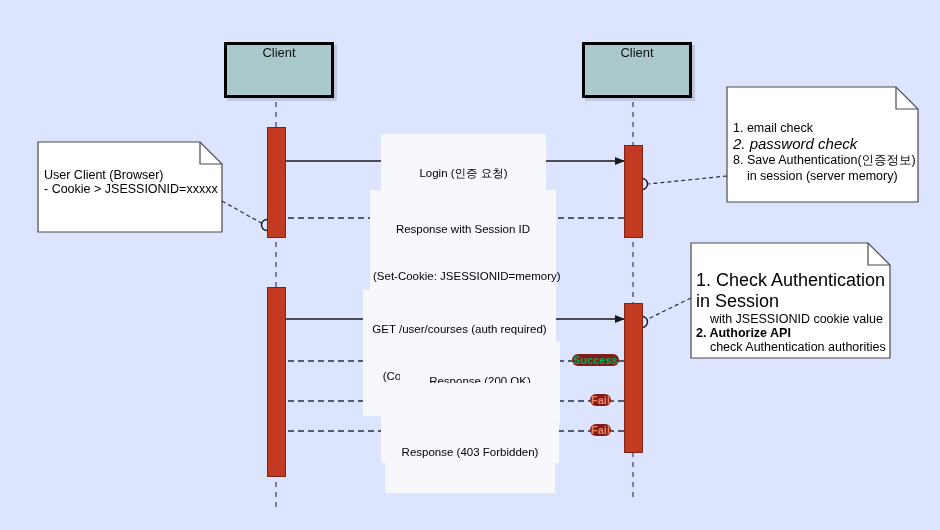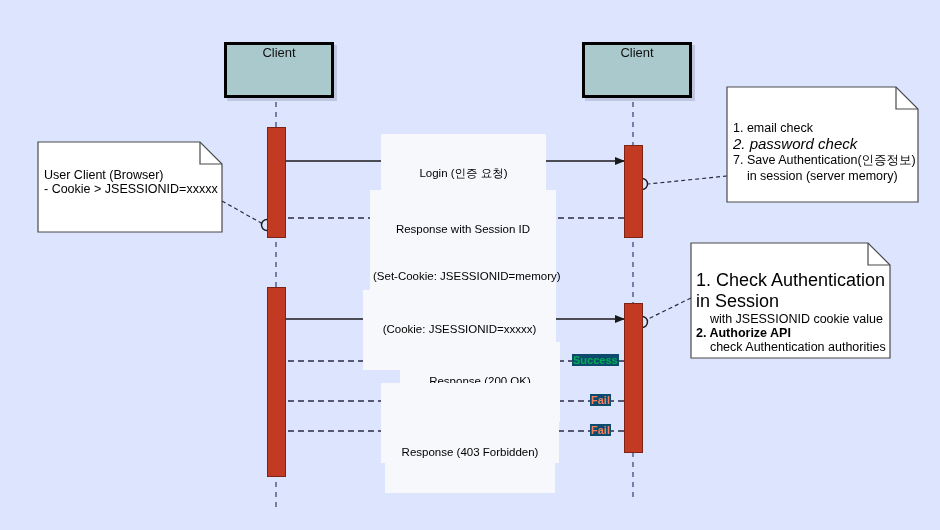--- a/index.html
+++ b/index.html
@@ -58,23 +58,24 @@
     text-align: center;
     line-height: 1.35;
     white-space: pre;
     padding: 1px 3px;
     box-sizing: border-box;
   }
   .status-tag {
     position: absolute;
     font-size: 11px;
     font-weight: bold;
-    background: #0c4a6e;
+    background: #7f1d1d;
     padding: 0 1px;
     line-height: 1.1;
+    border-radius: 6px;
   }
   .status-success { color: #00b050; }
   .status-fail { color: #f4815c; text-align: right; }
 </style>
 </head>
 <body>
 
 <div id="canvas">
 
   <svg class="layer" viewBox="0 0 940 530" xmlns="http://www.w3.org/2000/svg">
@@ -140,21 +141,21 @@
   <div class="activation" style="left:624px; top:303px; width:19px; height:150px;"></div>
 
   <div class="note-text-wrap" style="left:44px; top:168px; width:180px;">
     <div style="font-size:12.5px;">User Client (Browser)</div>
     <div style="font-size:12.5px;">- Cookie &gt; JSESSIONID=xxxxx</div>
   </div>
 
   <div class="note-text-wrap" style="left:733px; top:121px; width:190px;">
     <div style="font-size:12.5px;">1. email check</div>
     <div style="font-size:15px;font-style:italic;">2. password check</div>
-    <div style="font-size:12.5px;">7. Save Authentication(인증정보)</div>
+    <div style="font-size:12.5px;">8. Save Authentication(인증정보)</div>
     <div style="font-size:12.5px; white-space:pre;">    in session (server memory)</div>
   </div>
 
   <div class="note-text-wrap" style="left:696px; top:270px; width:200px;">
     <div style="font-size:18px;">1. Check Authentication in Session</div>
     <div style="font-size:12.5px; white-space:pre;">    with JSESSIONID cookie value</div>
     <div style="font-size:12.5px;font-weight:bold;">2. Authorize API</div>
     <div style="font-size:12.5px; white-space:pre;">    check Authentication authorities</div>
   </div>
 
@@ -162,20 +163,21 @@
     <div>Login (인증 요청)</div>
     <div>{ email, password }</div>
   </div>
 
   <div class="msg-label" style="left:370px; top:190px; width:186px;">
     <div>Response with Session ID</div>
     <div>(Set-Cookie: JSESSIONID=memory)</div>
   </div>
 
   <div class="msg-label" style="left:363px; top:290px; width:193px;">
+    <div>GET /user/courses (auth required)</div>
     <div>(Cookie: JSESSIONID=xxxxx)</div>
   </div>
 
   <div class="msg-label" style="left:400px; top:342px; width:160px;">
     <div>Response (200 OK)</div>
   </div>
   <div class="status-tag status-success" style="left:572px; top:354px;">Success</div>
 
   <div class="msg-label" style="left:381px; top:383px; width:178px;">
     <div>Response (401 Unauthorized)</div>

